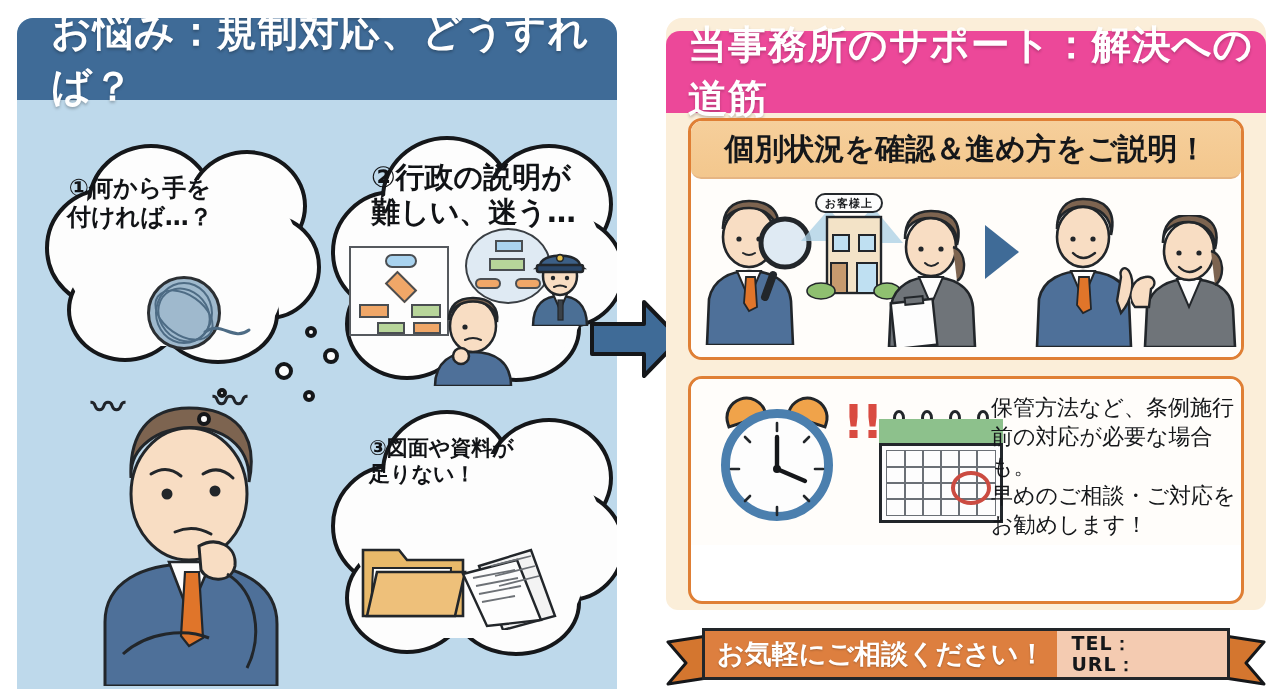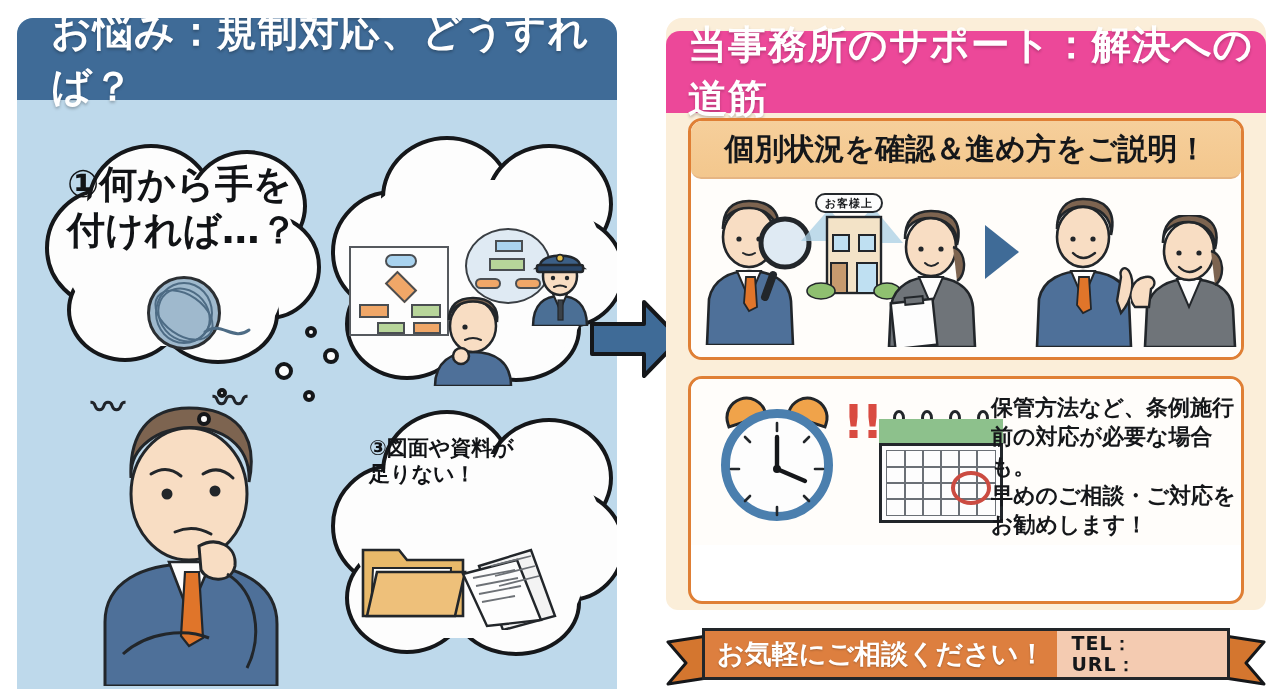--- a/index.html
+++ b/index.html
@@ -44,21 +44,21 @@
   }
   .cloud .txt{
     position:absolute;z-index:6;color:#111316;font-weight:bold;
     line-height:1.22;text-align:left;white-space:pre-line;
   }
 
   .dot{position:absolute;background:#fdfdfd;border:4px solid #15171a;border-radius:50%;box-sizing:border-box;}
 
   
   #bubble1{left:22px;top:122px;width:290px;height:225px;}
-  #bubble1 .txt{left:28px;top:21px;font-size:38px;}
+  #bubble1 .txt{left:28px;top:34px;font-size:24px;text-align:center;}
   
   #bubble2{left:312px;top:118px;width:300px;height:250px;}
   #bubble2 .txt{left:42px;top:24px;font-size:29px;}
   
   #bubble3{left:312px;top:392px;width:300px;height:250px;}
   #bubble3 .txt{left:40px;top:26px;font-size:21px;}
 
   
   .yarn{position:absolute;left:108px;top:136px;width:74px;height:74px;}
   .yarn .ball{position:absolute;inset:0;border-radius:50%;background:#9fb9cd;border:3px solid #2b2f33;box-sizing:border-box;}
@@ -135,21 +135,21 @@
   .cal{position:absolute;left:188px;top:40px;width:124px;height:104px;}
   .cal .sheet{position:absolute;inset:0;background:#fdfdfd;border:3px solid #22262a;box-sizing:border-box;}
   .cal .top{position:absolute;left:0;top:0;right:0;height:24px;background:#8dc18c;border-bottom:3px solid #22262a;}
   .cal .grid{position:absolute;left:8px;top:32px;right:8px;bottom:8px;display:grid;grid-template-columns:repeat(6,1fr);grid-template-rows:repeat(4,1fr);}
   .cal .grid div{border:1.5px solid #6b7076;margin:-0.75px;}
   .cal .ring{position:absolute;left:72px;top:52px;width:40px;height:34px;border:4px solid #cb4b41;border-radius:50%;box-sizing:border-box;}
   .cal .coil{position:absolute;top:-9px;width:12px;height:16px;border:3px solid #22262a;border-radius:50%;box-sizing:border-box;background:transparent;}
 
   .note{
     position:absolute;left:300px;top:14px;width:250px;
-    font-size:22px;font-weight:bold;color:#15171a;line-height:1.33;white-space:pre-line;
+    font-size:22px;font-weight:normal;color:#15171a;line-height:1.33;white-space:pre-line;
   }
 
   
   .ribbon{position:absolute;left:666px;top:624px;width:600px;height:62px;}
   .rb-main{
     position:absolute;left:36px;top:4px;width:528px;height:52px;
     border:3px solid #22262a;box-sizing:border-box;display:flex;align-items:stretch;
     background:#f2c6ab;
   }
   .rb-left{
@@ -198,20 +198,22 @@
     <div class="cloud" id="bubble2">
       <div class="lobe" style="left:2px;top:54px;width:124px;height:124px;"></div>
       <div class="lobe" style="left:52px;top:0px;width:132px;height:124px;"></div>
       <div class="lobe" style="left:156px;top:8px;width:128px;height:120px;"></div>
       <div class="lobe" style="left:184px;top:80px;width:112px;height:112px;"></div>
       <div class="lobe" style="left:16px;top:132px;width:124px;height:112px;"></div>
       <div class="lobe" style="left:122px;top:140px;width:130px;height:106px;"></div>
       <div class="body" style="left:24px;top:44px;width:250px;height:158px;border-radius:96px;"></div>
       <div class="body" style="left:40px;top:108px;width:214px;height:120px;border-radius:86px;"></div>
 
+      <div class="txt">②行政の説明が
+難しい、迷う…</div>
 
       <div class="flowbox" style="z-index:7;">
         <div class="fb blue" style="left:34px;top:6px;width:32px;height:14px;border-radius:7px;"></div>
         <div class="fb orange" style="left:36px;top:30px;width:28px;height:18px;transform:rotate(45deg);"></div>
         <div class="fb orange" style="left:8px;top:56px;width:30px;height:14px;"></div>
         <div class="fb green" style="left:60px;top:56px;width:30px;height:14px;"></div>
         <div class="fb green" style="left:26px;top:74px;width:28px;height:12px;"></div>
         <div class="fb orange" style="left:62px;top:74px;width:28px;height:12px;"></div>
       </div>
 

